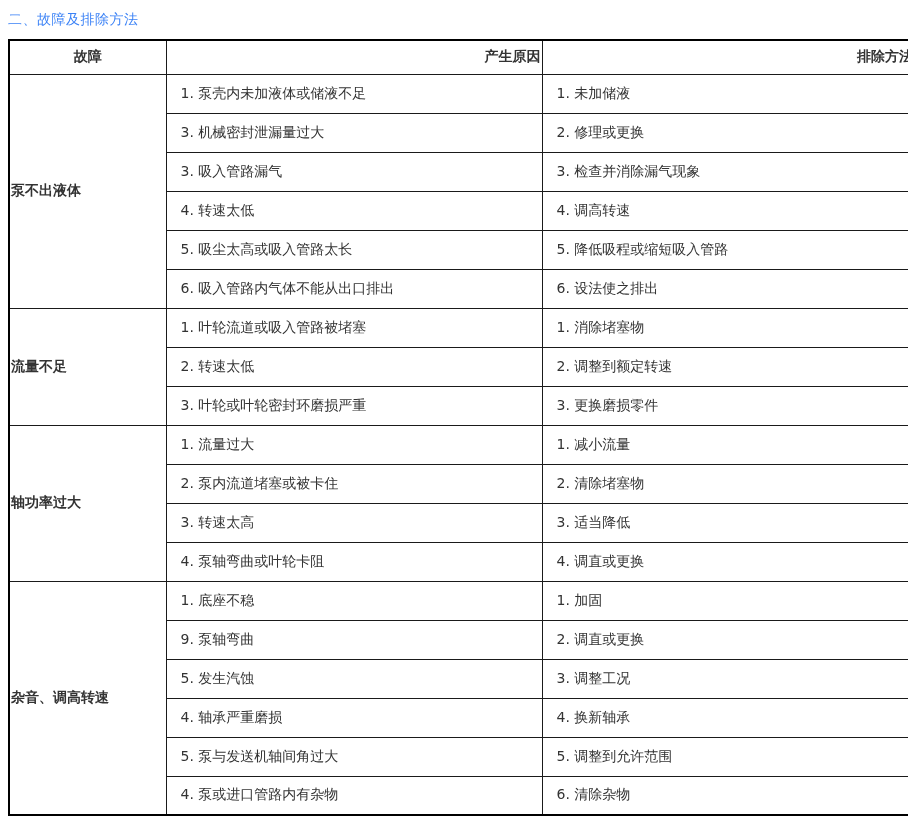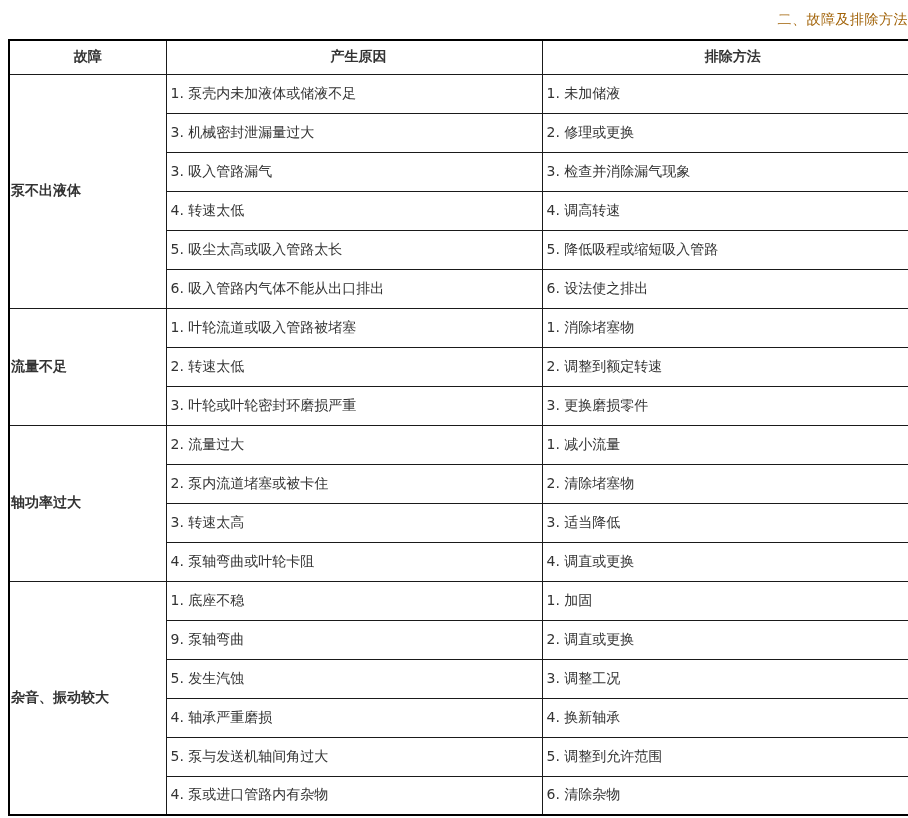--- a/index.html
+++ b/index.html
@@ -14,23 +14,22 @@
   }
   .page {
     position: relative;
     width: 908px;
     height: 818px;
   }
   .doc-title {
     margin: 10px 0 0 8px;
     font-size: 14px;
     line-height: 18px;
-    color: #a16207;
+    color: #3b82f6;
     letter-spacing: 0.5px;
-    text-align: right;
   }
   table.fault-table {
     border-collapse: collapse;
     table-layout: fixed;
     margin: 11px 0 0 8px;
     width: 906px;               
     border: 2px solid #000000;
   }
   table.fault-table th,
   table.fault-table td {
@@ -43,29 +42,29 @@
   }
   table.fault-table thead tr { height: 34px; }
   table.fault-table tbody tr { height: 39px; }
   th.col-fault, td.fault-cell {
     font-weight: bold;
   }
   td.fault-cell {
     font-weight: bold;
   }
   th.col-cause, th.col-remedy {
-    text-align: center;
+    text-align: right;
     padding-left: 10px;
     font-weight: bold;
     font-size: 15px;
   }
   th.col-fault { font-size: 15px; }
   td.cause-cell, td.remedy-cell {
     text-align: left;
-    padding-left: 4px;
+    padding-left: 14px;
   }
 </style>
 </head>
 <body>
 
 <div class="page">
   <div class="doc-title">二、故障及排除方法</div>
 
   <table class="fault-table">
     <colgroup>
@@ -114,37 +113,37 @@
         <tr>
           <td class="cause-cell">2. 转速太低</td>
           <td class="remedy-cell">2. 调整到额定转速</td>
         </tr>
         <tr>
           <td class="cause-cell">3. 叶轮或叶轮密封环磨损严重</td>
           <td class="remedy-cell">3. 更换磨损零件</td>
         </tr>
         <tr>
           <td class="fault-cell" rowspan="4">轴功率过大</td>
-          <td class="cause-cell">2. 流量过大</td>
+          <td class="cause-cell">1. 流量过大</td>
           <td class="remedy-cell">1. 减小流量</td>
         </tr>
         <tr>
           <td class="cause-cell">2. 泵内流道堵塞或被卡住</td>
           <td class="remedy-cell">2. 清除堵塞物</td>
         </tr>
         <tr>
           <td class="cause-cell">3. 转速太高</td>
           <td class="remedy-cell">3. 适当降低</td>
         </tr>
         <tr>
           <td class="cause-cell">4. 泵轴弯曲或叶轮卡阻</td>
           <td class="remedy-cell">4. 调直或更换</td>
         </tr>
         <tr>
-          <td class="fault-cell" rowspan="6">杂音、振动较大</td>
+          <td class="fault-cell" rowspan="6">杂音、调高转速</td>
           <td class="cause-cell">1. 底座不稳</td>
           <td class="remedy-cell">1. 加固</td>
         </tr>
         <tr>
           <td class="cause-cell">9. 泵轴弯曲</td>
           <td class="remedy-cell">2. 调直或更换</td>
         </tr>
         <tr>
           <td class="cause-cell">5. 发生汽蚀</td>
           <td class="remedy-cell">3. 调整工况</td>

